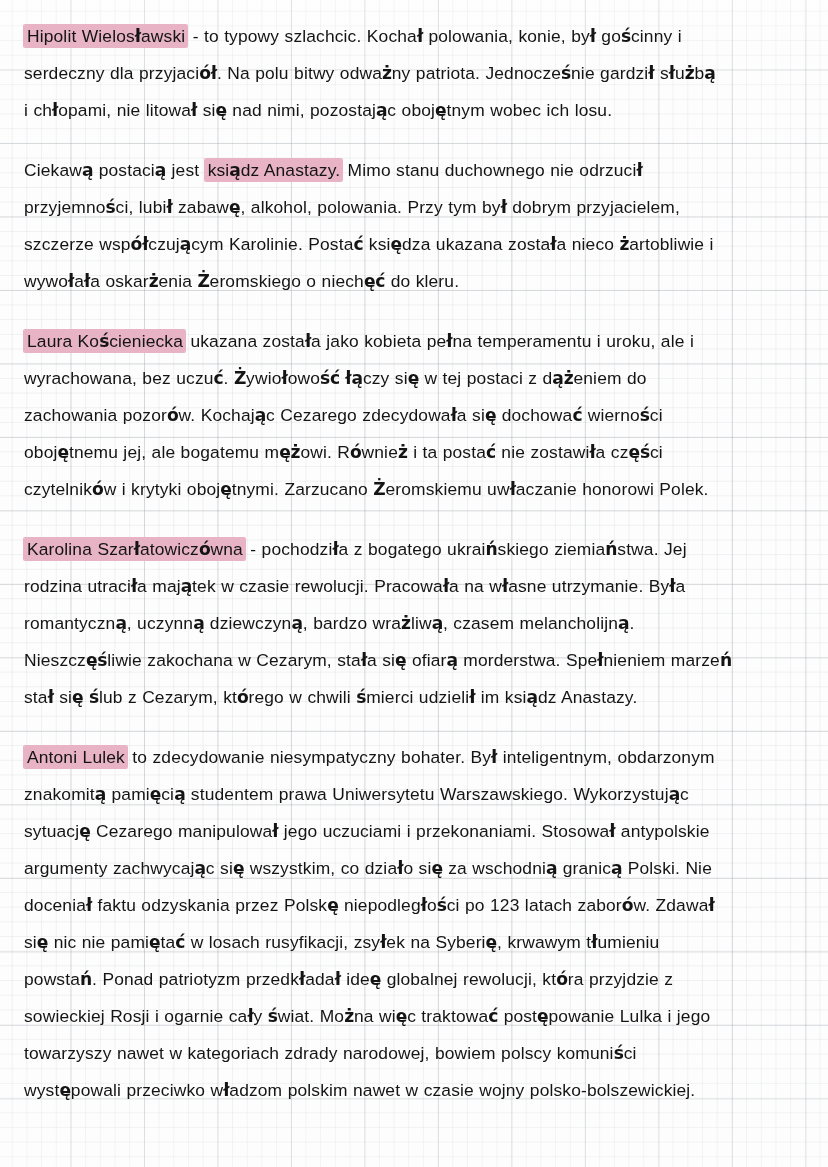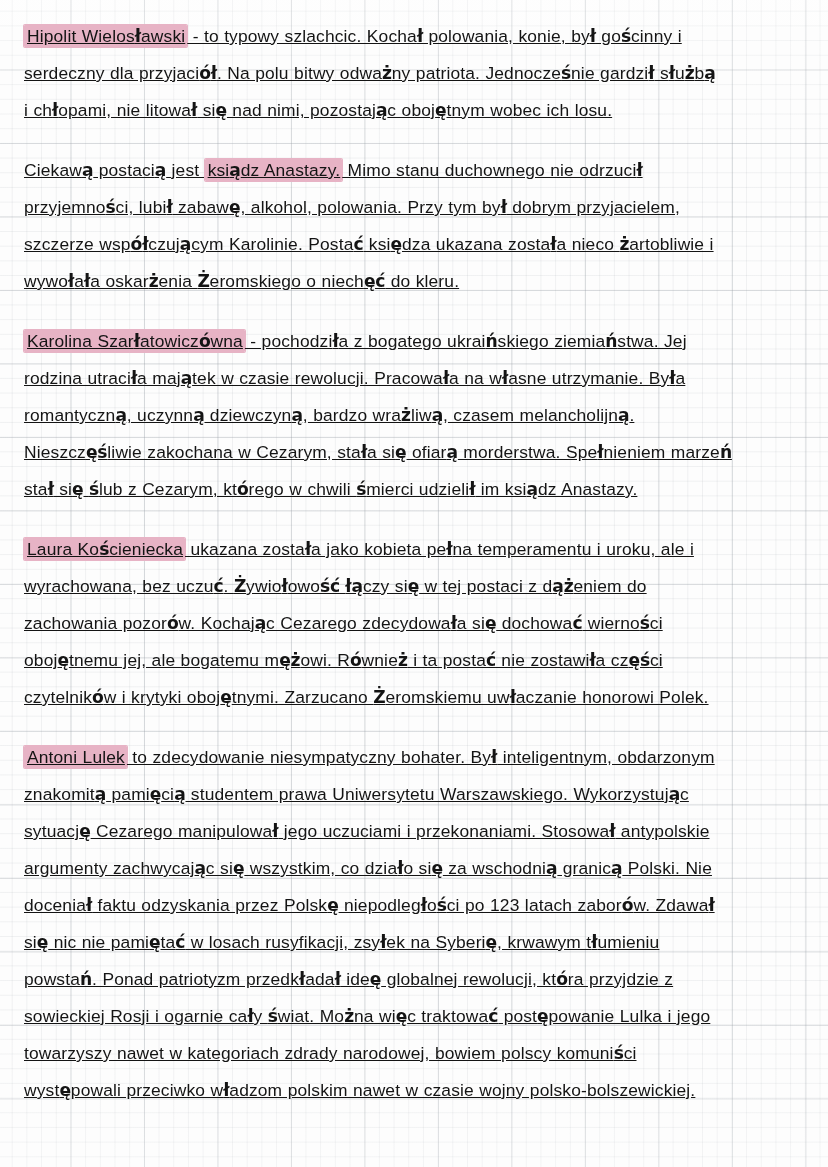--- a/index.html
+++ b/index.html
@@ -57,21 +57,20 @@
     padding: 18px 18px 0 24px;
   }
 
   .note-paragraph {
     margin: 0 0 23px 0;
     font-size: 17.4px;
     line-height: 37px;
     color: #141414;
     letter-spacing: 0.15px;
     word-spacing: 0.4px;
-    text-decoration: underline;
     -webkit-font-smoothing: antialiased;
   }
 
   .note-paragraph:last-child {
     margin-bottom: 0;
   }
 
   
   .hl {
     background-color: #e7b3c5;
@@ -101,33 +100,33 @@
     </p>
 
     <p class="note-paragraph">
       Ciekaw<span class="dia">ą</span> postaci<span class="dia">ą</span> jest <span class="hl">ksi<span class="dia">ą</span>dz Anastazy.</span> Mimo stanu duchownego nie odrzuci<span class="dia">ł</span><br>
       przyjemno<span class="dia">ś</span>ci, lubi<span class="dia">ł</span> zabaw<span class="dia">ę</span>, alkohol, polowania. Przy tym by<span class="dia">ł</span> dobrym przyjacielem,<br>
       szczerze wsp<span class="dia">ó</span><span class="dia">ł</span>czuj<span class="dia">ą</span>cym Karolinie. Posta<span class="dia">ć</span> ksi<span class="dia">ę</span>dza ukazana zosta<span class="dia">ł</span>a nieco <span class="dia">ż</span>artobliwie i<br>
       wywo<span class="dia">ł</span>a<span class="dia">ł</span>a oskar<span class="dia">ż</span>enia <span class="dia">Ż</span>eromskiego o niech<span class="dia">ęć</span> do kleru.
     </p>
 
     <p class="note-paragraph">
+      <span class="hl">Laura Ko<span class="dia">ś</span>cieniecka</span> ukazana zosta<span class="dia">ł</span>a jako kobieta pe<span class="dia">ł</span>na temperamentu i uroku, ale i<br>
+      wyrachowana, bez uczu<span class="dia">ć</span>. <span class="dia">Ż</span>ywio<span class="dia">ł</span>owo<span class="dia">ść</span> <span class="dia">łą</span>czy si<span class="dia">ę</span> w tej postaci z d<span class="dia">ąż</span>eniem do<br>
+      zachowania pozor<span class="dia">ó</span>w. Kochaj<span class="dia">ą</span>c Cezarego zdecydowa<span class="dia">ł</span>a si<span class="dia">ę</span> dochowa<span class="dia">ć</span> wierno<span class="dia">ś</span>ci<br>
+      oboj<span class="dia">ę</span>tnemu jej, ale bogatemu m<span class="dia">ęż</span>owi. R<span class="dia">ó</span>wnie<span class="dia">ż</span> i ta posta<span class="dia">ć</span> nie zostawi<span class="dia">ł</span>a cz<span class="dia">ęś</span>ci<br>
+      czytelnik<span class="dia">ó</span>w i krytyki oboj<span class="dia">ę</span>tnymi. Zarzucano <span class="dia">Ż</span>eromskiemu uw<span class="dia">ł</span>aczanie honorowi Polek.
+    </p>
+
+    <p class="note-paragraph">
       <span class="hl">Karolina Szar<span class="dia">ł</span>atowicz<span class="dia">ó</span>wna</span> - pochodzi<span class="dia">ł</span>a z bogatego ukrai<span class="dia">ń</span>skiego ziemia<span class="dia">ń</span>stwa. Jej<br>
       rodzina utraci<span class="dia">ł</span>a maj<span class="dia">ą</span>tek w czasie rewolucji. Pracowa<span class="dia">ł</span>a na w<span class="dia">ł</span>asne utrzymanie. By<span class="dia">ł</span>a<br>
       romantyczn<span class="dia">ą</span>, uczynn<span class="dia">ą</span> dziewczyn<span class="dia">ą</span>, bardzo wra<span class="dia">ż</span>liw<span class="dia">ą</span>, czasem melancholijn<span class="dia">ą</span>.<br>
       Nieszcz<span class="dia">ęś</span>liwie zakochana w Cezarym, sta<span class="dia">ł</span>a si<span class="dia">ę</span> ofiar<span class="dia">ą</span> morderstwa. Spe<span class="dia">ł</span>nieniem marze<span class="dia">ń</span><br>
       sta<span class="dia">ł</span> si<span class="dia">ę</span> <span class="dia">ś</span>lub z Cezarym, kt<span class="dia">ó</span>rego w chwili <span class="dia">ś</span>mierci udzieli<span class="dia">ł</span> im ksi<span class="dia">ą</span>dz Anastazy.
-    </p>
-
-    <p class="note-paragraph">
-      <span class="hl">Laura Ko<span class="dia">ś</span>cieniecka</span> ukazana zosta<span class="dia">ł</span>a jako kobieta pe<span class="dia">ł</span>na temperamentu i uroku, ale i<br>
-      wyrachowana, bez uczu<span class="dia">ć</span>. <span class="dia">Ż</span>ywio<span class="dia">ł</span>owo<span class="dia">ść</span> <span class="dia">łą</span>czy si<span class="dia">ę</span> w tej postaci z d<span class="dia">ąż</span>eniem do<br>
-      zachowania pozor<span class="dia">ó</span>w. Kochaj<span class="dia">ą</span>c Cezarego zdecydowa<span class="dia">ł</span>a si<span class="dia">ę</span> dochowa<span class="dia">ć</span> wierno<span class="dia">ś</span>ci<br>
-      oboj<span class="dia">ę</span>tnemu jej, ale bogatemu m<span class="dia">ęż</span>owi. R<span class="dia">ó</span>wnie<span class="dia">ż</span> i ta posta<span class="dia">ć</span> nie zostawi<span class="dia">ł</span>a cz<span class="dia">ęś</span>ci<br>
-      czytelnik<span class="dia">ó</span>w i krytyki oboj<span class="dia">ę</span>tnymi. Zarzucano <span class="dia">Ż</span>eromskiemu uw<span class="dia">ł</span>aczanie honorowi Polek.
     </p>
 
     <p class="note-paragraph">
       <span class="hl">Antoni Lulek</span> to zdecydowanie niesympatyczny bohater. By<span class="dia">ł</span> inteligentnym, obdarzonym<br>
       znakomit<span class="dia">ą</span> pami<span class="dia">ę</span>ci<span class="dia">ą</span> studentem prawa Uniwersytetu Warszawskiego. Wykorzystuj<span class="dia">ą</span>c<br>
       sytuacj<span class="dia">ę</span> Cezarego manipulowa<span class="dia">ł</span> jego uczuciami i przekonaniami. Stosowa<span class="dia">ł</span> antypolskie<br>
       argumenty zachwycaj<span class="dia">ą</span>c si<span class="dia">ę</span> wszystkim, co dzia<span class="dia">ł</span>o si<span class="dia">ę</span> za wschodni<span class="dia">ą</span> granic<span class="dia">ą</span> Polski. Nie<br>
       docenia<span class="dia">ł</span> faktu odzyskania przez Polsk<span class="dia">ę</span> niepodleg<span class="dia">ł</span>o<span class="dia">ś</span>ci po 123 latach zabor<span class="dia">ó</span>w. Zdawa<span class="dia">ł</span><br>
       si<span class="dia">ę</span> nic nie pami<span class="dia">ę</span>ta<span class="dia">ć</span> w losach rusyfikacji, zsy<span class="dia">ł</span>ek na Syberi<span class="dia">ę</span>, krwawym t<span class="dia">ł</span>umieniu<br>
       powsta<span class="dia">ń</span>. Ponad patriotyzm przedk<span class="dia">ł</span>ada<span class="dia">ł</span> ide<span class="dia">ę</span> globalnej rewolucji, kt<span class="dia">ó</span>ra przyjdzie z<br>

